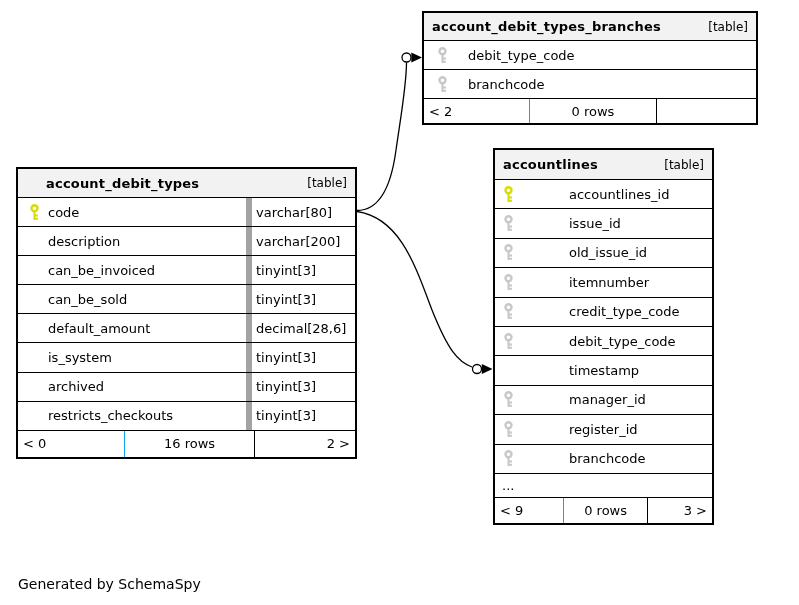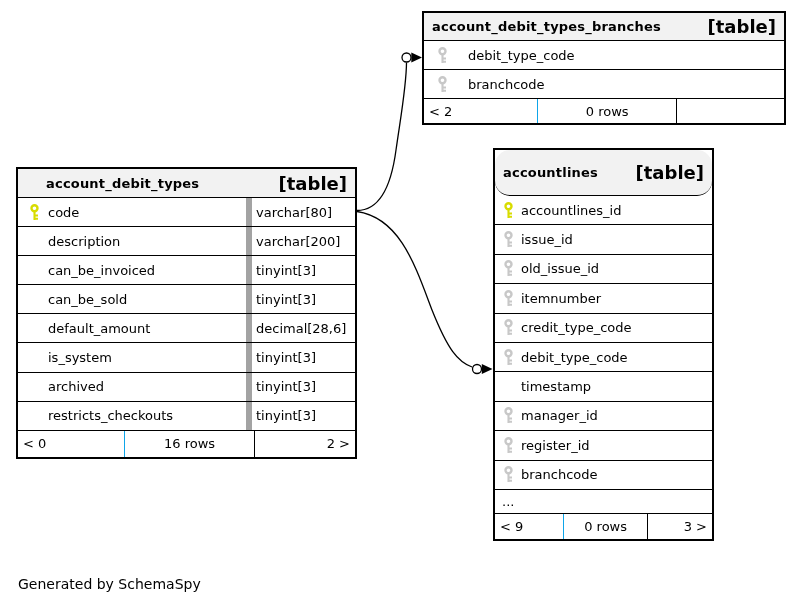--- a/index.html
+++ b/index.html
@@ -28,21 +28,21 @@
   }
   .thead {
     display: flex;
     justify-content: space-between;
     align-items: center;
     background: #f2f2f2;
     border-bottom: 1px solid #000;
     padding: 0 8px;
   }
   .tname { font-weight: bold; font-size: 13px; letter-spacing: 0.2px; }
-  .ttag  { font-weight: bold; font-size: 18px; }
+  .ttag  { font-weight: normal; font-size: 12px; }
   .row {
     display: flex;
     align-items: center;
     border-bottom: 1px solid #000;
     background: #fff;
   }
   .keycell {
     display: flex;
     align-items: center;
     flex-shrink: 0;
@@ -60,38 +60,38 @@
     display: flex;
     align-items: stretch;
     font-size: 13px;
   }
   .tfoot span { display: flex; align-items: center; padding: 0 5px; }
   .f-left   { width: 31.5%; justify-content: flex-start; }
   .f-center { width: 38.5%; justify-content: center; border-left: 1px solid #0ea5e9; }
   .f-right  { width: 30%;   justify-content: flex-end;  border-left: 1px solid #000; }
 
   
-  .t0 { left: 422px; top: 11px;  width: 364px; }
+  .t0 { left: 422px; top: 11px;  width: 336px; }
   .t0 .thead { height: 28px; }
   .t0 .row   { height: 29px; }
   .t0 .keycell { width: 44px; padding-left: 13px; }
   .t0 .tfoot { height: 24px; }
 
   
   .t1 { left: 16px; top: 167px; width: 341px; }
   .t1 .thead { height: 29px; padding-left: 28px; }
   .t1 .row   { height: 29.1px; }
   .t1 .keycell { width: 30px; padding-left: 11px; }
   .t1 .coltype { flex: 0 0 109px; }
   .t1 .tfoot { height: 26px; }
 
   
   .t2 { left: 493px; top: 148px; width: 221px; }
-  .t2 .thead { height: 46px; border-radius: 15px; }
-  .t2 .row   { height: 29.4px; }
+  .t2 .thead { height: 30px; }
+  .t2 .row   { height: 29.4px; gap: 48px; }
   .t2 .keycell { width: 26px; padding-left: 8px; }
   .t2 .row.ellipsis { height: 24px; padding-left: 7px; }
   .t2 .tfoot { height: 25px; }
 
   .note {
     position: absolute;
     left: 18px;
     top: 576px;
     font-size: 14px;
   }

